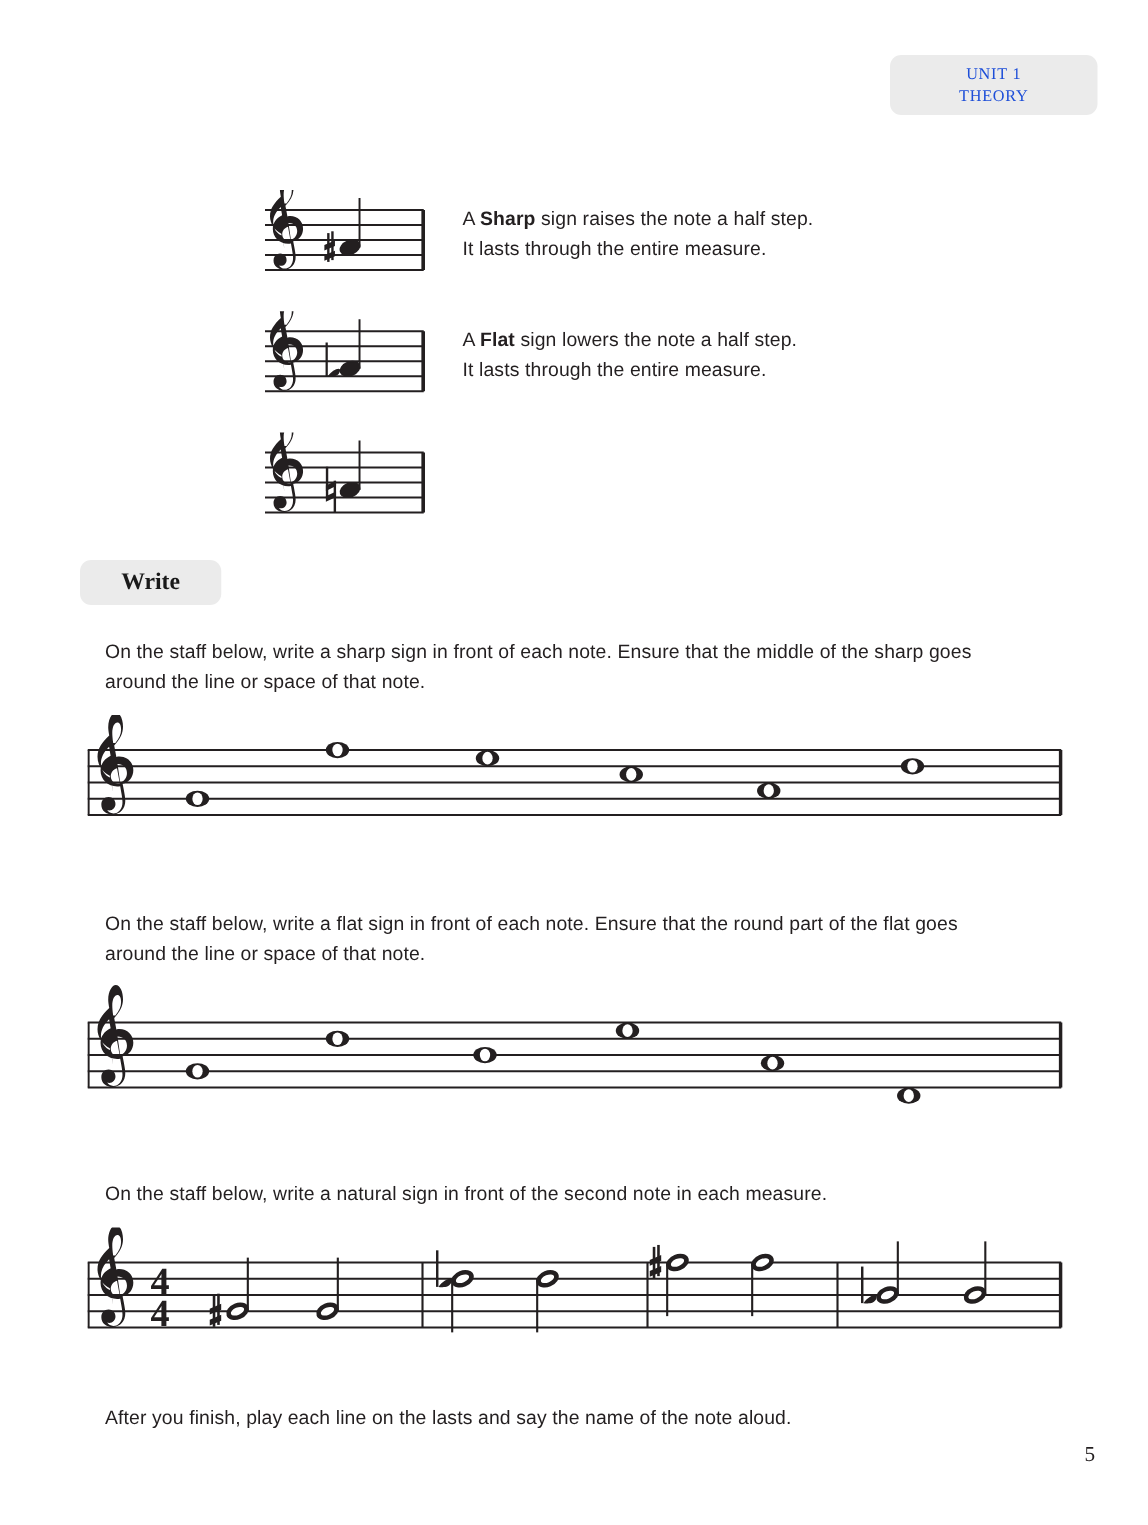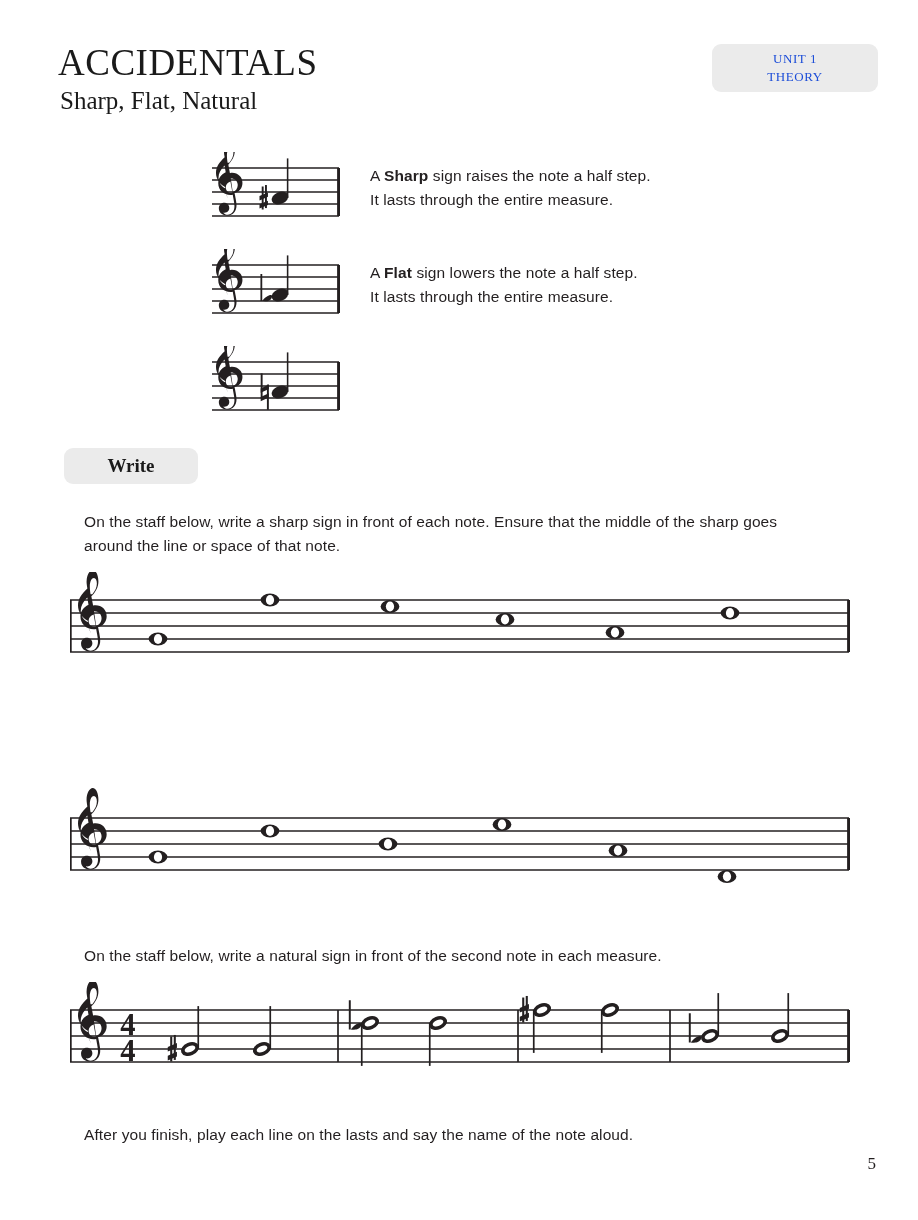--- a/index.html
+++ b/index.html
@@ -88,21 +88,21 @@
     padding-top: 12px;
     letter-spacing: 0.1px;
   }
   .def-text b { font-weight: 700; }
 
   
   .write-badge {
     position: absolute;
     top: 448px;
     left: 64px;
-    width: 134px;
+    width: 113px;
     height: 36px;
     background: #ebebeb;
     border-radius: 9px;
     display: flex;
     align-items: center;
     justify-content: center;
     font-family: "Liberation Serif", serif;
     font-weight: 700;
     font-size: 19px;
     color: #1a1a1a;
@@ -146,24 +146,20 @@
     font-size: 17px;
     color: #231f20;
   }
   svg { display: block; }
 </style>
 </head>
 <body>
 
 <div class="page">
 
-  <div class="header">
-    <h1 class="title">ACCIDENTALS</h1>
-    <div class="subtitle">Sharp, Flat, Natural</div>
-  </div>
 
   <div class="unit-badge">
     <span>UNIT 1</span>
     <span>THEORY</span>
   </div>
 
   <div class="definitions" id="definitions">
       <div class="def-row">
         <div class="def-staff">
           <svg width="128" height="80" viewBox="0 0 128 80">
@@ -271,20 +267,21 @@
           <ellipse cx="545" cy="60.5" rx="9.36" ry="6.5" fill="#231f20"></ellipse>
           <ellipse cx="545" cy="60.5" rx="4.118399999999999" ry="5.07" fill="#ffffff" transform="rotate(0 545 60.5)"></ellipse>
         </g>
         <g>
           <ellipse cx="660" cy="41" rx="9.36" ry="6.5" fill="#231f20"></ellipse>
           <ellipse cx="660" cy="41" rx="4.118399999999999" ry="5.07" fill="#ffffff" transform="rotate(0 660 41)"></ellipse>
         </g>
       </svg>
     </div>
 
+  <div class="instr instr-2">On the staff below, write a flat sign in front of each note. Ensure that the round part of the flat goes around the line or space of that note.</div>
   <div class="ex-staff ex-2" id="ex-staff-1">
       <svg width="780" height="118" viewBox="0 0 780 118">
         <line x1="0" y1="30" x2="779" y2="30" stroke="#231f20" stroke-width="1.7"></line>
         <line x1="0" y1="43" x2="779" y2="43" stroke="#231f20" stroke-width="1.7"></line>
         <line x1="0" y1="56" x2="779" y2="56" stroke="#231f20" stroke-width="1.7"></line>
         <line x1="0" y1="69" x2="779" y2="69" stroke="#231f20" stroke-width="1.7"></line>
         <line x1="0" y1="82" x2="779" y2="82" stroke="#231f20" stroke-width="1.7"></line>
         <line x1="778.6" y1="30" x2="778.6" y2="82" stroke="#231f20" stroke-width="3"></line>
         <line x1="0.8" y1="30" x2="0.8" y2="82" stroke="#231f20" stroke-width="1.8"></line>
         <path d="M 12.3 52.6 C 12.3 52.6 10.6 45.2 9.6 40.0 C 3.9 37.0 0 31.4 0 25.1 C 0 18.4 3.6 13.7 9.2 8.4 C 8.7 5.7 8.4 3.4 8.4 1.9 C 8.4 -4.7 11.5 -9.6 14.3 -9.6 C 17.9 -9.6 20.0 -4.0 20.0 1.5 C 20.0 7.0 17.5 11.5 13.1 16.2 C 13.6 19.0 14.2 22.0 14.8 25.2 C 15.6 25.0 16.4 24.9 17.2 24.9 C 23.4 24.9 28.1 29.5 28.1 35.6 C 28.1 41.0 24.6 45.2 19.7 46.3 L 20.2 48.8 C 21.3 54.5 21.8 57.2 21.8 59.6 C 21.8 65.8 17.8 70.3 12.0 70.3 C 6.7 70.3 3.0 67.1 3.0 62.6 C 3.0 59.2 5.4 56.7 8.7 56.7 C 11.8 56.7 14.1 59.1 14.1 62.2 C 14.1 65.0 12.0 67.2 9.2 67.2 C 8.6 67.2 8.1 67.1 7.6 66.9 C 8.8 68.7 10.4 69.5 12.4 69.5 C 16.7 69.5 19.6 65.8 19.6 60.5 C 19.6 58.4 19.2 55.9 18.2 50.5 L 17.8 48.2 C 17.0 48.3 16.2 48.4 15.4 48.4 C 8.0 48.4 2.4 43.0 2.4 35.9 C 2.4 30.8 5.2 26.8 10.3 24.3 C 9.8 21.6 9.4 19.2 9.1 17.2 C 4.9 21.5 2.7 25.5 2.7 30.2 C 2.7 35.4 5.6 39.7 10.2 41.6 Z M 14.0 14.2 C 17.0 10.5 18.5 7.3 18.5 3.6 C 18.5 0.3 17.3 -1.8 15.6 -1.8 C 13.4 -1.8 11.6 1.5 11.6 6.3 C 11.6 8.5 11.8 11.1 12.3 14.2 Z M 15.9 46.1 C 16.5 46.1 17.1 46.0 17.5 46.0 L 15.3 34.0 C 12.3 34.9 10.4 37.4 10.4 40.4 C 10.4 43.6 12.8 46.1 15.9 46.1 Z M 17.8 45.3 C 21.0 44.2 23.1 41.2 23.1 37.7 C 23.1 33.7 20.1 30.8 15.9 30.8 C 15.9 30.8 15.8 30.8 15.7 30.8 Z" transform="translate(8,9.849999999999998) scale(1.02)" fill="#231f20"></path>

